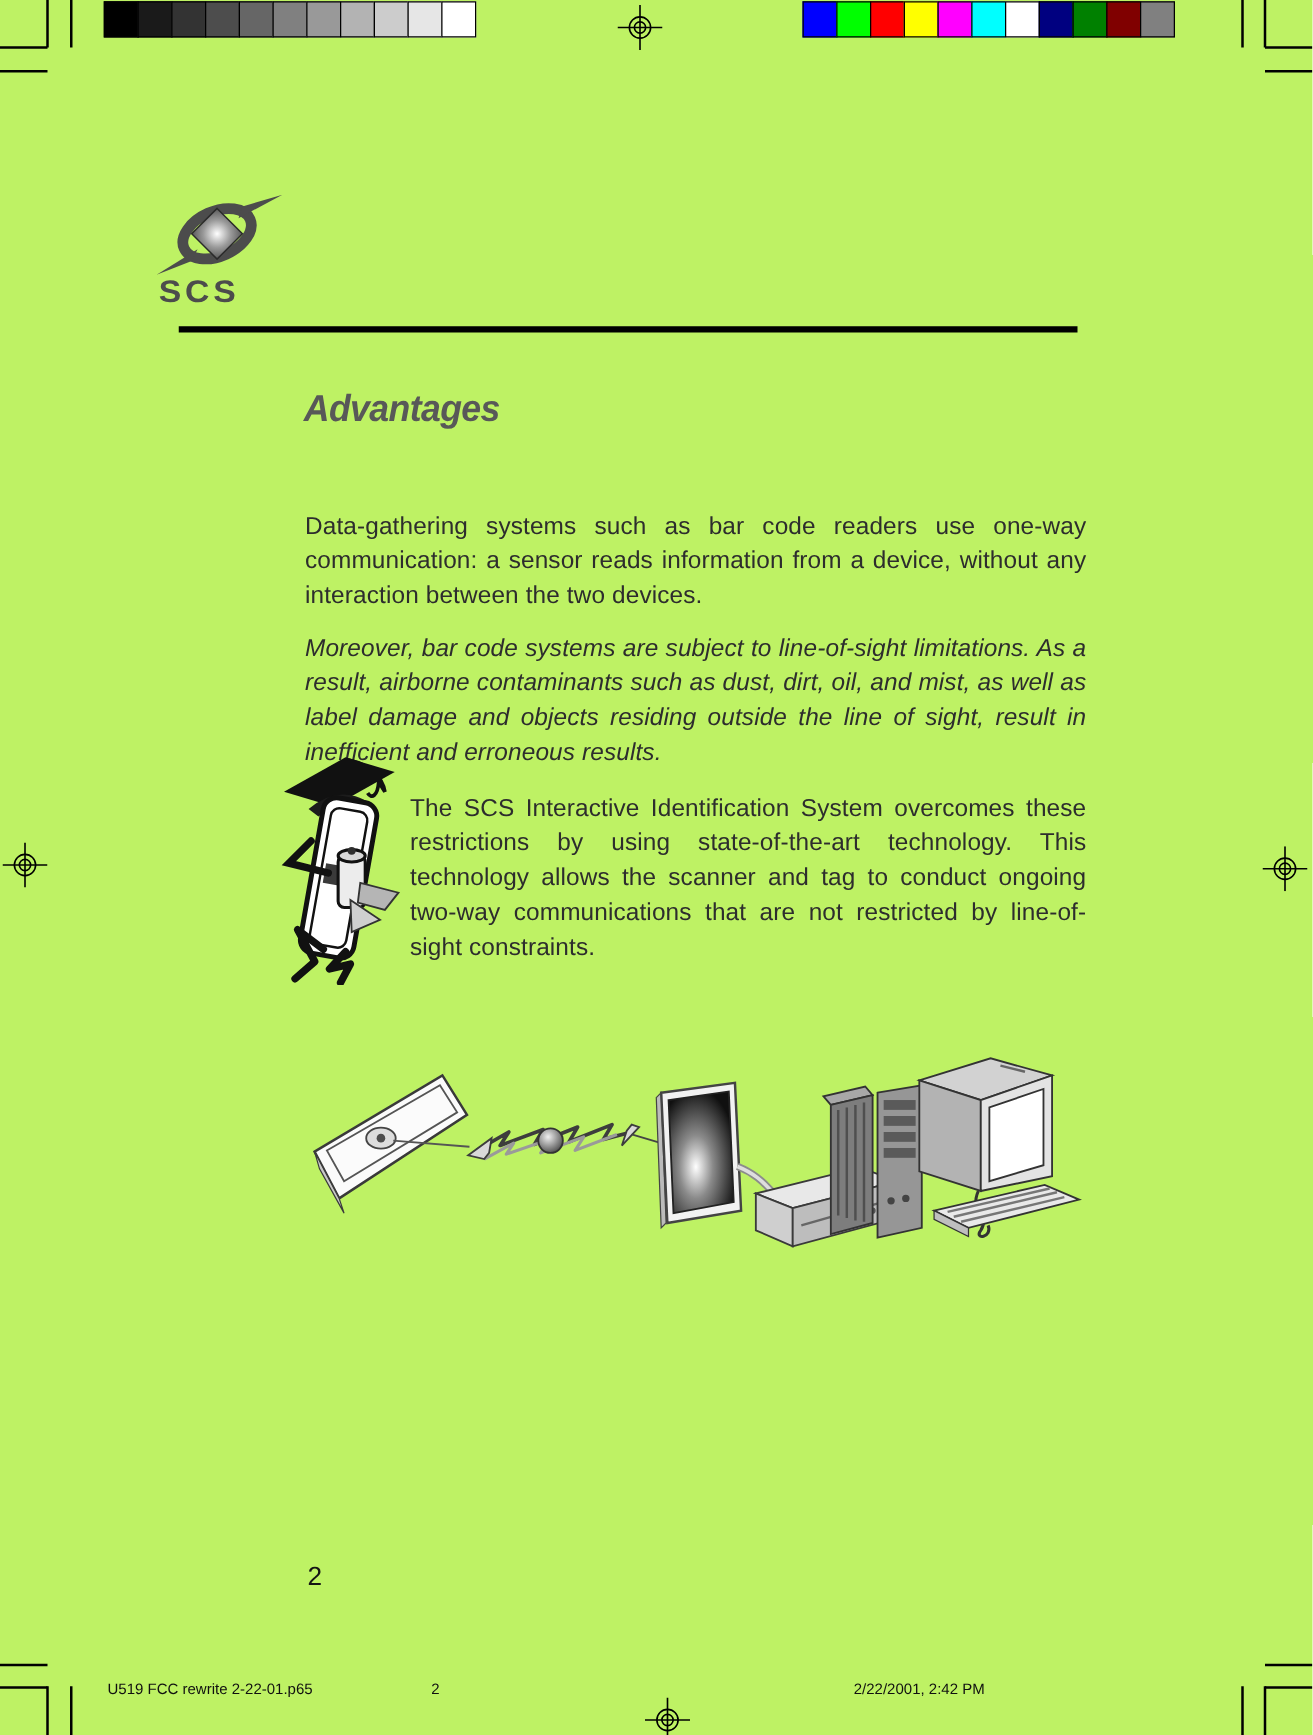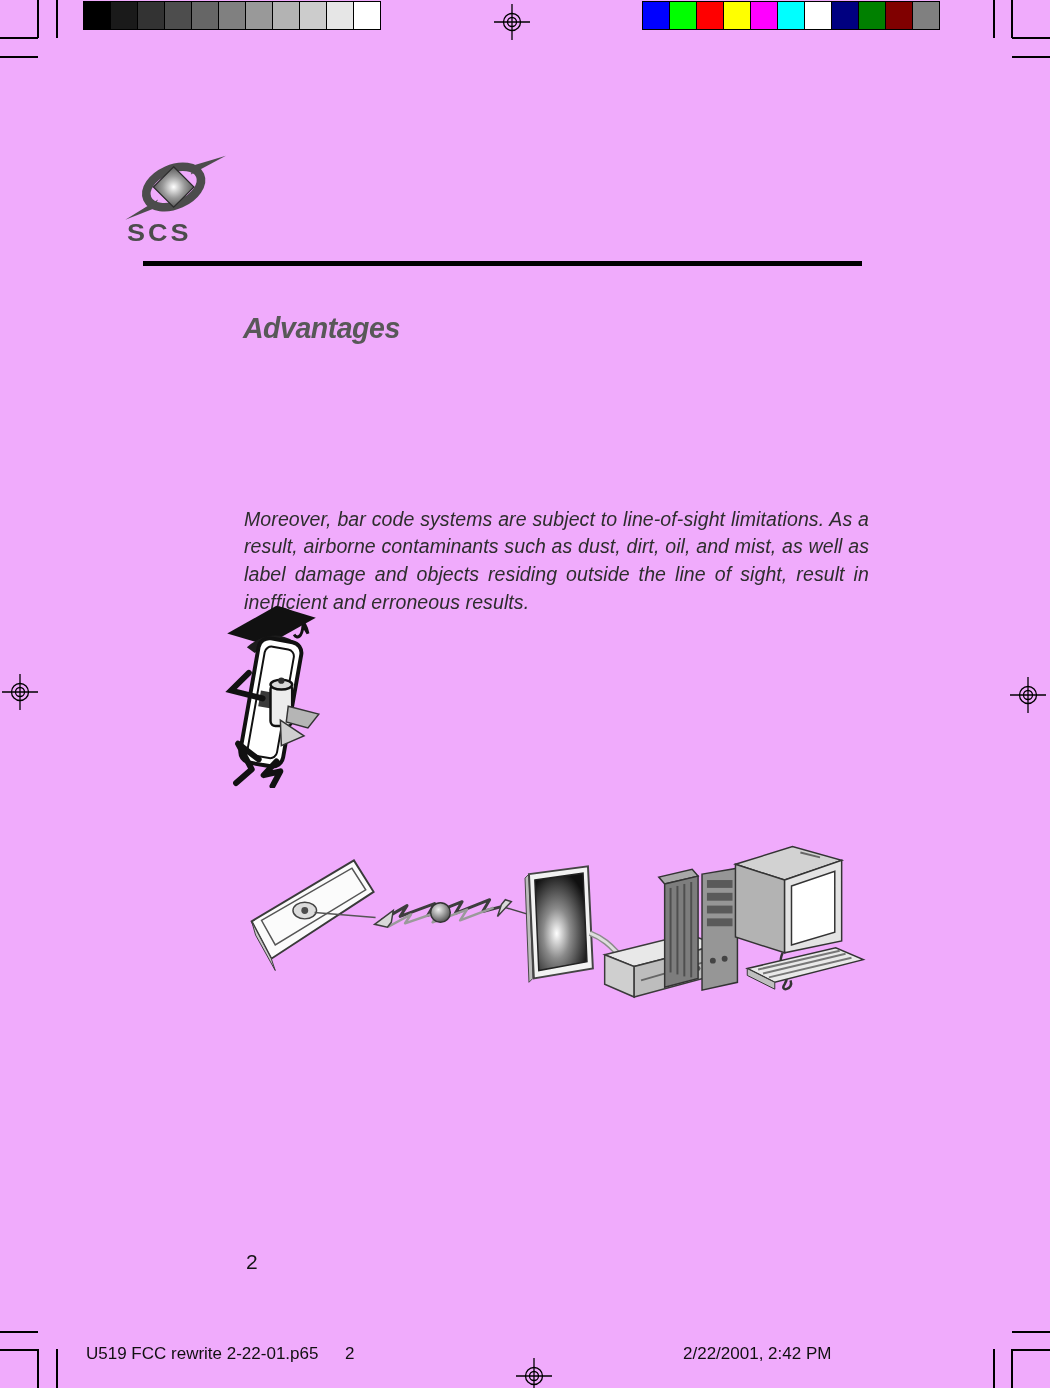--- a/index.html
+++ b/index.html
@@ -1,16 +1,16 @@
 <!DOCTYPE html>
 <html><head>
 <meta charset="utf-8">
 <style>
   html,body{margin:0;padding:0;background:#fff;}
-  .page{position:relative;width:1050px;height:1388px;background:#f0abfc;overflow:hidden;
+  .page{position:relative;width:1050px;height:1388px;background:#bef264;overflow:hidden;
         font-family:"Liberation Sans",sans-serif;}
   
   .calbar{position:absolute;display:flex;}
   .calbar .swatch{width:28px;height:29px;border:1px solid #000;margin-left:-1px;box-sizing:border-box;}
   #gray-bar{left:84px;top:1px;}
   #color-bar{left:643px;top:1px;}
   
   .mark{position:absolute;background:#000;}
   
   .regmark{position:absolute;width:36px;height:36px;}
@@ -27,21 +27,21 @@
              text-align:justify;letter-spacing:0.1px;}
   #para1{left:244px;top:388px;width:625px;}
   #para2{left:244px;top:486px;width:625px;font-style:italic;}
   #para3{left:328px;top:614px;width:541px;}
   #mascot{position:absolute;left:218px;top:596px;width:106px;height:192px;}
   #figure-art{position:absolute;left:240px;top:823px;width:632px;height:177px;}
   #caption{position:absolute;left:252px;top:1038px;font-size:19.5px;color:#3a3a3a;}
   #caption b{font-size:20.5px;color:#0d0d0d;font-weight:bold;}
   #page-number{position:absolute;left:246px;top:1250px;font-size:21px;color:#141414;}
   
-  .footer-text{position:absolute;top:1344px;font-size:17px;color:#101010;}
+  .footer-text{position:absolute;top:1344px;font-size:12px;color:#101010;}
   #footer-file{left:86px;}
   #footer-page{left:345px;}
   #footer-time{left:683px;}
 </style>
 </head>
 <body>
 
 <div class="page">
 
   <div class="mark" style="left:37px;top:0;width:2px;height:38px"></div>
@@ -135,21 +135,23 @@
     <ellipse cx="62" cy="50" rx="37" ry="23" fill="none" stroke="#4c4c4c" stroke-width="11" transform="rotate(-24 62 50)"></ellipse>
     <polygon points="88,22 129,10 84,34" fill="#4c4c4c"></polygon>
     <polygon points="36,78 0,92 42,66" fill="#4c4c4c"></polygon>
     <polygon points="62,24 88,50 62,76 36,50" fill="url(#dg)" stroke="#2a2a2a" stroke-width="1.5"></polygon>
   </svg>
   <div id="logo-text">SCS</div>
 
   <div id="rule"></div>
 
   <div id="heading">Advantages</div>
+  <p id="para1" class="body-text">Data-gathering systems such as bar code readers use one-way communication: a sensor reads information from a device, without any interaction between the two devices.</p>
   <p id="para2" class="body-text">Moreover, bar code systems are subject to line-of-sight limitations. As a result, airborne contaminants such as dust, dirt, oil, and mist, as well as label damage and objects residing outside the line of sight, result in inefficient and erroneous results.</p>
+  <p id="para3" class="body-text">The SCS Interactive Identification System overcomes these restrictions by using state-of-the-art technology.  This technology allows the scanner and tag to conduct ongoing two-way communications that are not restricted by line-of-sight constraints.</p>
 
   <svg id="mascot" viewBox="0 0 105 195">
     <path d="M60,12 C78,16 88,26 90,38 L85,30 C84,42 79,44 76,39" stroke="#111" stroke-width="3" fill="none"></path>
     <polygon points="8,38 58,10 98,22 48,50" fill="#111"></polygon>
     <path d="M28,52 Q52,32 76,46 L68,56 Q52,44 36,58 Z" fill="#1c1c1c"></path>
     <g transform="rotate(10 52 110)">
       <rect x="30" y="44" width="44" height="128" rx="11" fill="#ffffff" stroke="#111" stroke-width="4"></rect>
       <rect x="37" y="52" width="30" height="112" rx="7" fill="none" stroke="#111" stroke-width="2"></rect>
       <rect x="40" y="98" width="21" height="16" fill="#3a3a3a"></rect>
     </g>

